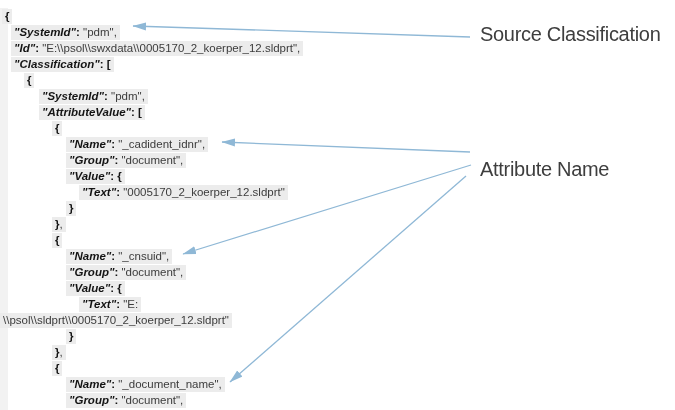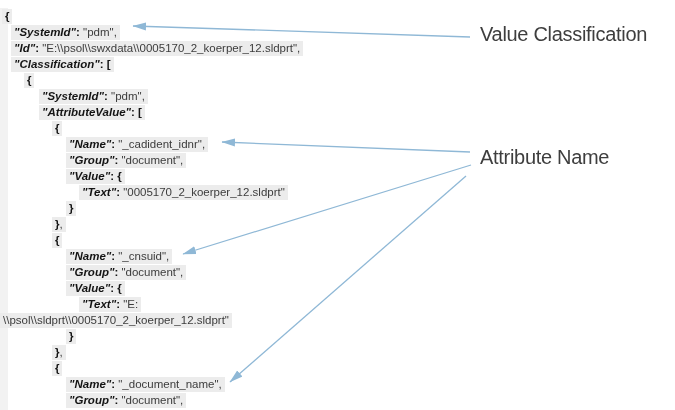--- a/index.html
+++ b/index.html
@@ -23,21 +23,21 @@
   .tok-colon { font-weight:700; color:#141414; }
   .tok-brace { font-weight:700; color:#141414; }
   .tok-value { font-weight:400; color:#3c3c3c; }
   .tok-comma { font-weight:400; color:#3c3c3c; }
   
   .anno-label {
     position:absolute; font-size:20px; color:#3e3e3e;
     letter-spacing:-0.3px; white-space:nowrap;
   }
   #anno-source { left:480px; top:23px; }
-  #anno-attr   { left:480px; top:146px; }
+  #anno-attr   { left:480px; top:158px; }
   
   #arrows {
     position:absolute; left:0; top:0; width:675px; height:410px;
     pointer-events:none;
   }
 </style>
 </head>
 <body>
 
 <div id="gutter-strip"></div>
@@ -63,21 +63,21 @@
     <div class="line" style="padding-left: 66px;"><span class="hl"><span class="tok-key">"Value"</span><span class="tok-colon">: </span><span class="tok-brace">{</span></span></div>
     <div class="line" style="padding-left: 79px;"><span class="hl"><span class="tok-key">"Text"</span><span class="tok-colon">: </span><span class="tok-value">"E:</span></span></div>
     <div class="line" style="padding-left: 0px;"><span class="hl"><span class="tok-value">\\psol\\sldprt\\0005170_2_koerper_12.sldprt"</span></span></div>
     <div class="line" style="padding-left: 66px;"><span class="hl"><span class="tok-brace">}</span></span></div>
     <div class="line" style="padding-left: 52px;"><span class="hl"><span class="tok-brace">}</span><span class="tok-comma">,</span></span></div>
     <div class="line" style="padding-left: 52px;"><span class="hl"><span class="tok-brace">{</span></span></div>
     <div class="line" style="padding-left: 66px;"><span class="hl"><span class="tok-key">"Name"</span><span class="tok-colon">: </span><span class="tok-value">"_document_name"</span><span class="tok-comma">,</span></span></div>
     <div class="line" style="padding-left: 66px;"><span class="hl"><span class="tok-key">"Group"</span><span class="tok-colon">: </span><span class="tok-value">"document"</span><span class="tok-comma">,</span></span></div>
   </div>
 
-<div id="anno-source" class="anno-label">Value Classification</div>
+<div id="anno-source" class="anno-label">Source Classification</div>
 
 <div id="anno-attr" class="anno-label">Attribute Name</div>
 
 <svg id="arrows" viewBox="0 0 675 410" xmlns="http://www.w3.org/2000/svg">
   <defs>
     <marker id="ah" markerUnits="userSpaceOnUse" markerWidth="15" markerHeight="10" refX="13" refY="4.5" orient="auto">
       <path d="M0,0.5 L13.5,4.5 L0,8.5 Z" fill="#8fb8d6"></path>
     </marker>
   </defs>
   <g id="arrow-lines">

